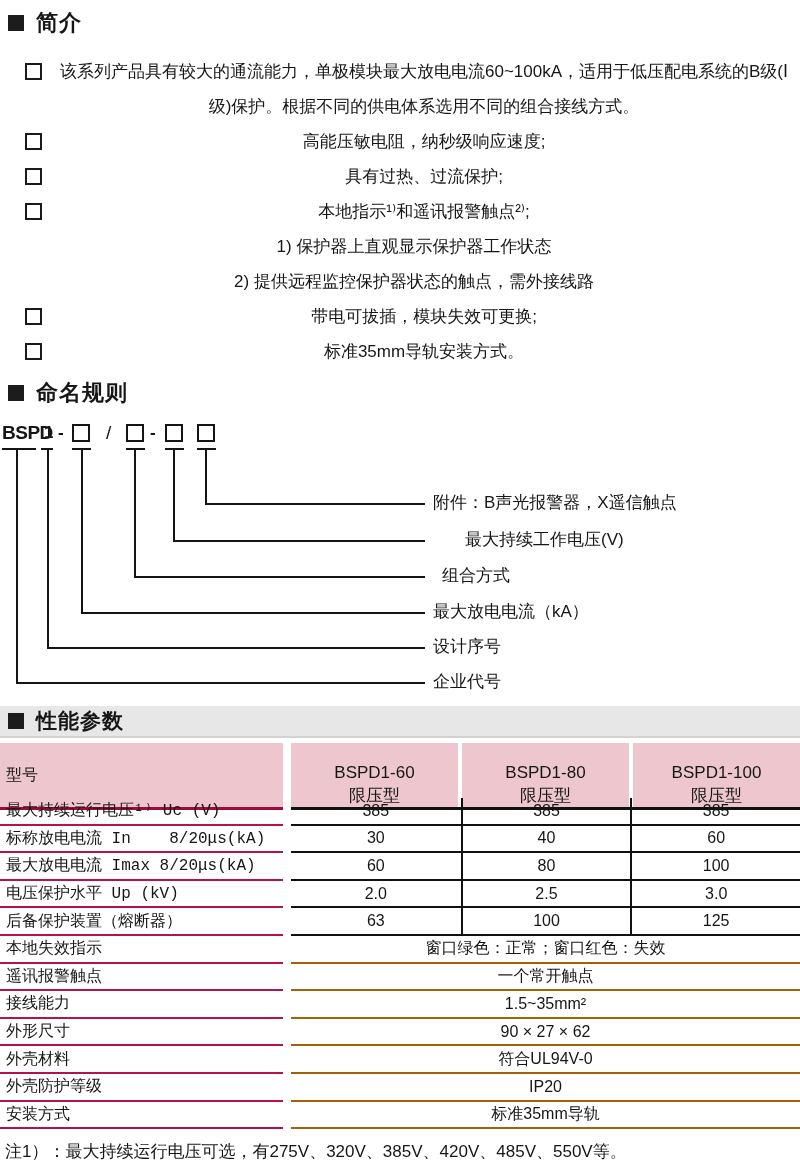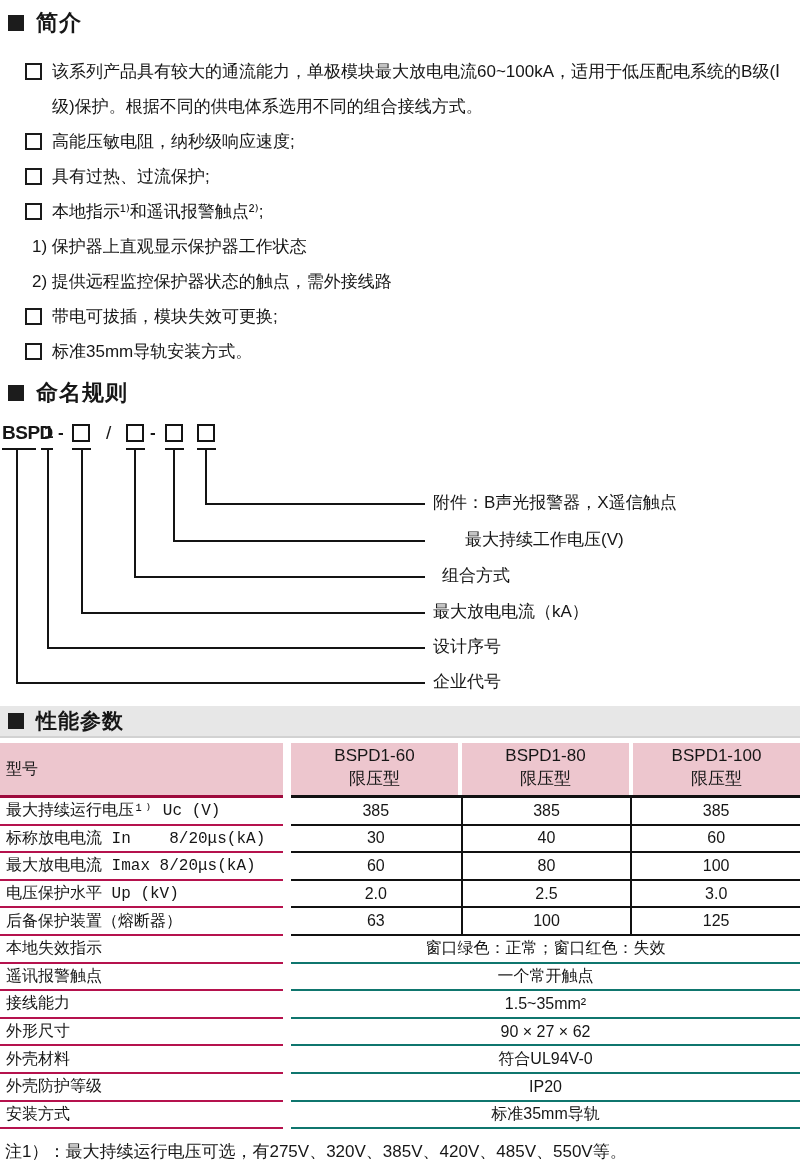--- a/index.html
+++ b/index.html
@@ -8,21 +8,21 @@
     width:800px; height:1167px; position:relative; overflow:hidden;
     font-family:"Liberation Sans","DejaVu Sans",sans-serif;
     color:#161616;
   }
   
   .sec-title { display:flex; align-items:center; gap:12px; }
   .sq { width:16px; height:16px; background:#1c1c1c; flex:none; }
   .sec-title .t { font-size:22px; font-weight:700; letter-spacing:1px; }
 
   
-  .sec-intro { position:absolute; top:6px; left:0; width:100%; }
+  .sec-intro { position:absolute; top:6px; left:0; width:100%;text-align:center; }
   .sec-intro .sec-title { margin:2px 0 16px 8px; }
   .intro-item { display:flex; font-size:17px; line-height:35px;padding-left:20px; }
   .intro-item .txt { flex:1; padding-right:4px; }
   .bullet-box { width:17px; height:17px; border:2px solid #1a1a1a; background:#fff;
                 margin:9px 10px 0 5px; flex:none; }
   .intro-item.sub { padding-left:32px; }
 
   
   .sec-naming-title { position:absolute; top:378px; left:8px; }
   .diagram { position:absolute; top:420px; left:0; width:800px; height:286px; }
@@ -38,29 +38,29 @@
   
   .sec-specs { position:absolute; top:706px; left:0; width:100%; }
   .bar { height:32px; background:#e7e7e7; border-bottom:2px solid #d2d2d2;
          display:flex; align-items:center; padding-left:8px; }
   .bar .sec-title .t { font-size:21px; }
   .thead { display:grid; grid-template-columns:283px 1fr; column-gap:8px; margin-top:5px; height:55px; }
   .thead .corner { background:#edc6ce; border-bottom:3px solid #9e0b3d;
                    font-size:16px; display:flex; align-items:center; padding-left:6px; }
   .thead .cols { display:grid; grid-template-columns:1fr 1fr 1fr; column-gap:4px;
                  border-bottom:3px solid #111; }
-  .thead .col { background:#edc6ce; text-align:center; font-size:17px; padding-top:1px; line-height:23px; }
+  .thead .col { background:#edc6ce; text-align:center; font-size:17px; padding-top:18px; line-height:23px; }
   .trow { display:grid; grid-template-columns:283px 1fr; column-gap:8px; height:27.6px; }
   .trow .lbl { border-bottom:2px solid #b5124d; font-size:16px; display:flex; align-items:center;
                padding-left:6px; white-space:pre-wrap;font-family:Liberation Mono, monospace; }
   .trow .vals { display:grid; grid-template-columns:1fr 1fr 1fr; }
   .trow .vals .v { border-bottom:2px solid #111; font-size:16px; display:flex;
                    align-items:center; justify-content:center; }
   .trow .vals .v + .v { border-left:2px solid #111; }
-  .trow .span-val { border-bottom:2px solid #0f766e; font-size:16px; display:flex;
+  .trow .span-val { border-bottom:2px solid #a16207; font-size:16px; display:flex;
                     align-items:center; justify-content:center; }
   .footnote { position:absolute; top:1140px; left:5px; font-size:17px; }
 </style>
 </head>
 <body>
 
 <div class="sec-intro">
   <div class="sec-title">
     <span class="sq"></span>
     <span class="t">简介</span>

